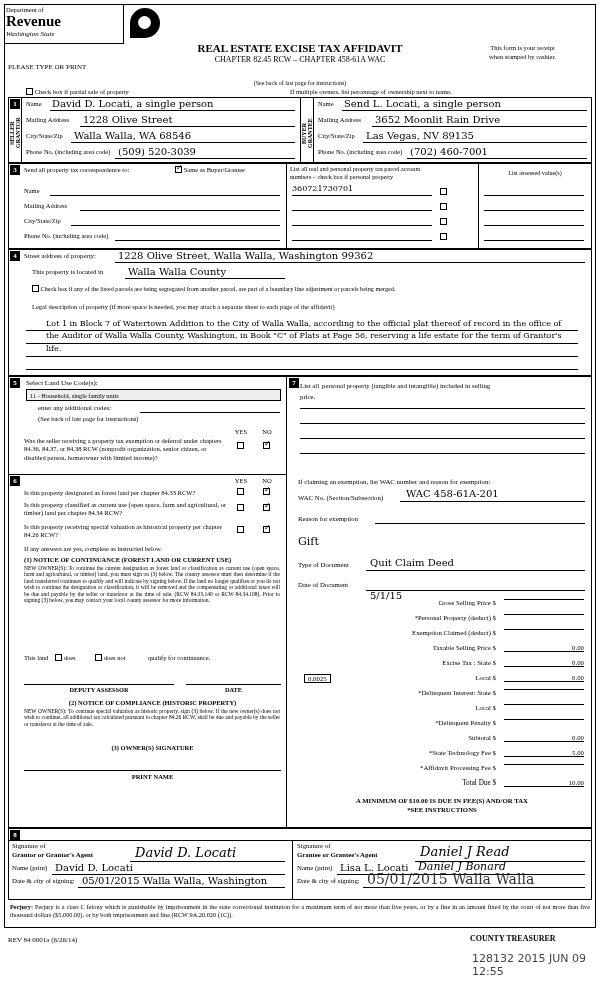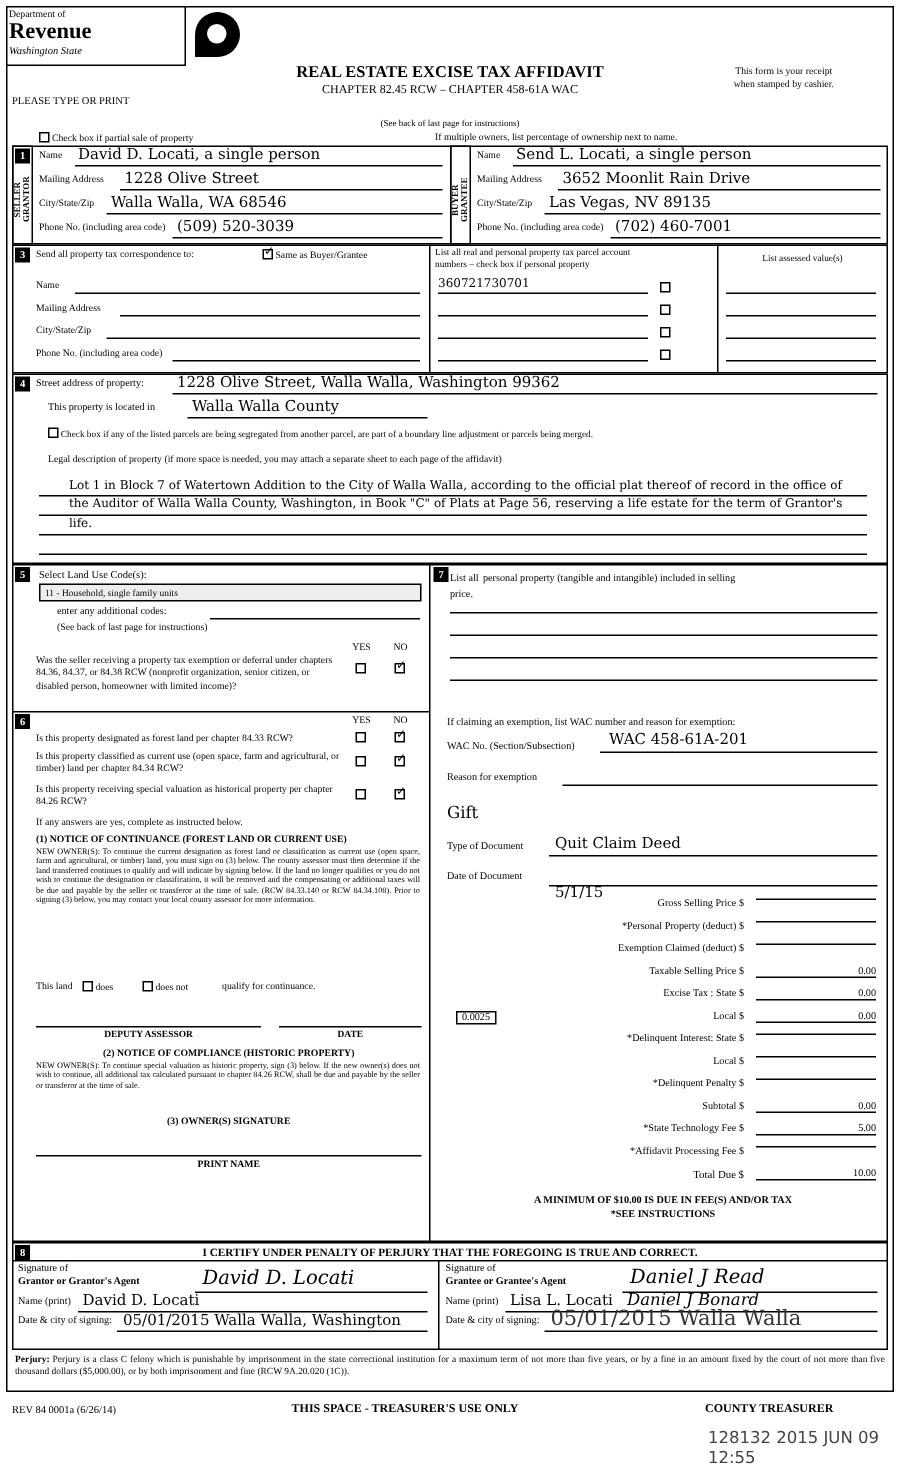--- a/index.html
+++ b/index.html
@@ -293,21 +293,20 @@
       <span style="position:absolute;right:92px;top:1px;font-size:7.2px;">Total Due $</span>
       <span style="position:absolute;right:4px;top:1px;width:80px;text-align:right;font-size:6.8px;border-bottom:1px solid #000;">10.00</span>
     </div>
   </div>
 
   <div class="bx ctr b" style="left:296px;top:797px;width:292px;font-size:6.8px;">A MINIMUM OF $10.00 IS DUE IN FEE(S) AND/OR TAX</div>
   <div class="bx ctr b" style="left:296px;top:806px;width:292px;font-size:6.8px;">*SEE INSTRUCTIONS</div>
 
   <div class="bx bd" style="left:8px;top:828px;width:584px;height:72px;"></div>
   <div class="num" style="left:10px;top:830px;">8</div>
-  <div class="bx ctr b" style="left:30px;top:830px;width:540px;font-size:7.5px;">I CERTIFY UNDER PENALTY OF PERJURY THAT THE FOREGOING IS TRUE AND CORRECT.</div>
   <div class="bx" style="left:8px;top:840px;width:584px;height:0;border-top:1px solid #000;"></div>
   <div class="bx" style="left:292px;top:840px;width:0;height:60px;border-left:1px solid #000;"></div>
 
   <div class="bx" style="left:12px;top:842px;font-size:6.8px;">Signature of</div>
   <div class="bx b" style="left:12px;top:851px;font-size:6.8px;">Grantor or Grantor's Agent</div>
   <div class="bx hand" style="left:135px;top:845px;font-size:13px;font-style:italic;">David D. Locati</div>
   <div class="line" style="left:130px;top:861px;width:155px;"></div>
   <div class="bx" style="left:12px;top:864px;font-size:6.8px;">Name (print)</div>
   <div class="bx hand" style="left:55px;top:862px;">David D. Locati</div>
   <div class="line" style="left:52px;top:874px;width:233px;"></div>
@@ -326,17 +325,16 @@
   <div class="bx" style="left:297px;top:877px;font-size:6.8px;">Date &amp; city of signing:</div>
   <div class="bx hand" style="left:367px;top:871px;font-size:14px;color:#333;">05/01/2015  Walla Walla</div>
   <div class="line" style="left:363px;top:887px;width:222px;"></div>
 
   <div class="bx" style="left:10px;top:903px;width:580px;font-size:6.3px;line-height:1.3;text-align:justify;">
     <span class="b">Perjury:</span>
     <span>Perjury is a class C felony which is punishable by imprisonment in the state correctional institution for a maximum term of not more than five years, or by a fine in an amount fixed by the court of not more than five thousand dollars ($5,000.00), or by both imprisonment and fine (RCW 9A.20.020 (1C)).</span>
   </div>
 
   <div class="bx" style="left:8px;top:936px;font-size:7px;">REV 84 0001a (6/26/14)</div>
-  <div class="bx ctr b" style="left:120px;top:934px;width:300px;font-size:8px;">THIS SPACE - TREASURER'S USE ONLY</div>
   <div class="bx b" style="left:470px;top:934px;font-size:8px;">COUNTY TREASURER</div>
   <div class="stamp" style="left:432px;top:952px;font-size:11px;margin-left:40px;">128132 2015 JUN 09  12:55</div>
 
 </div>
 
 </body></html>

